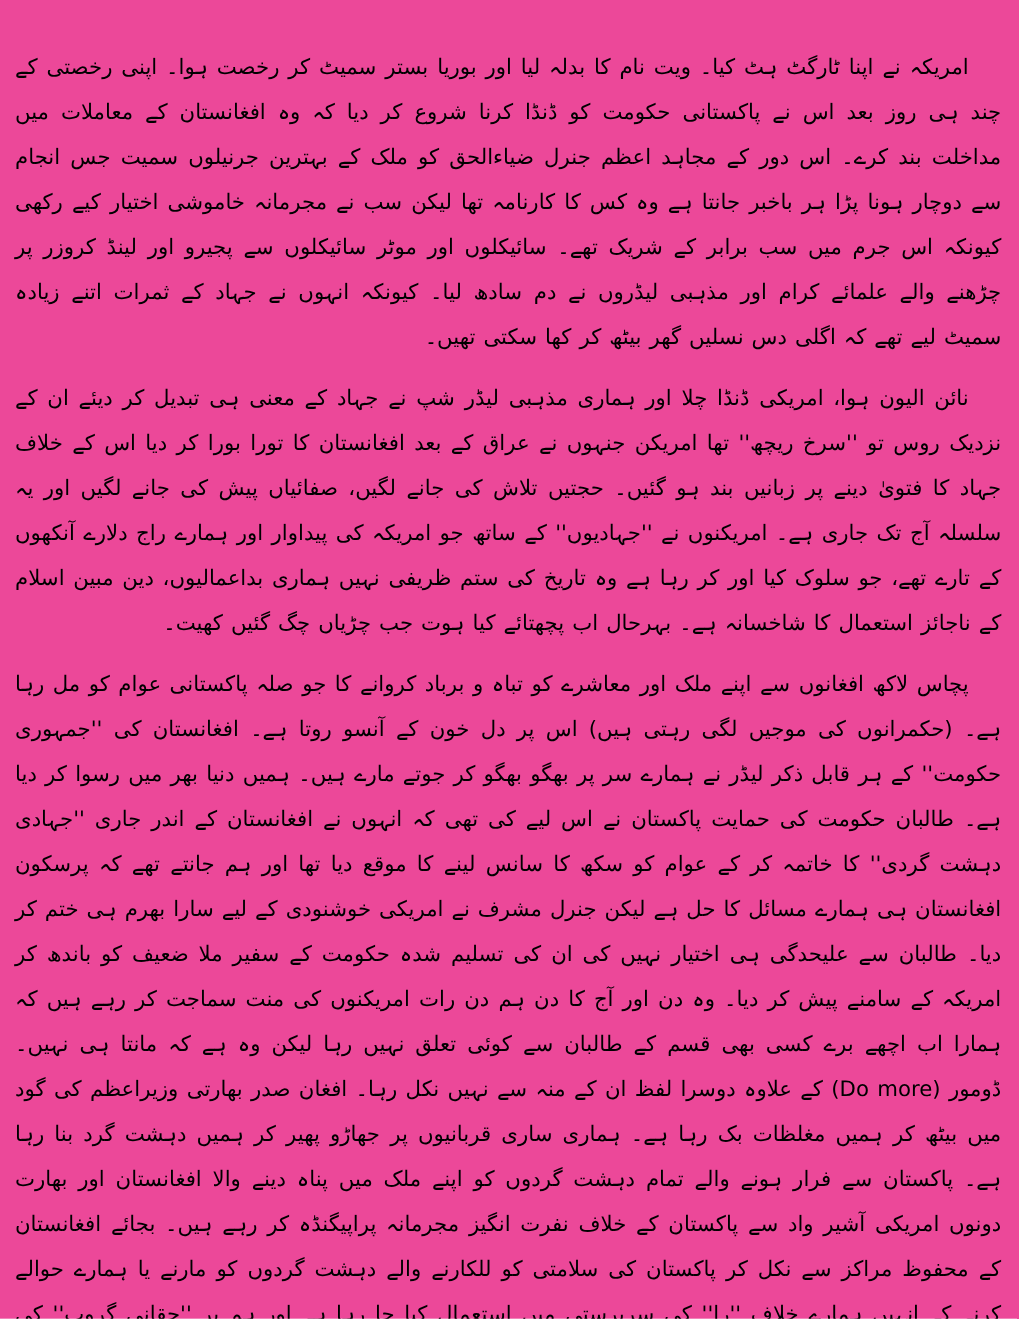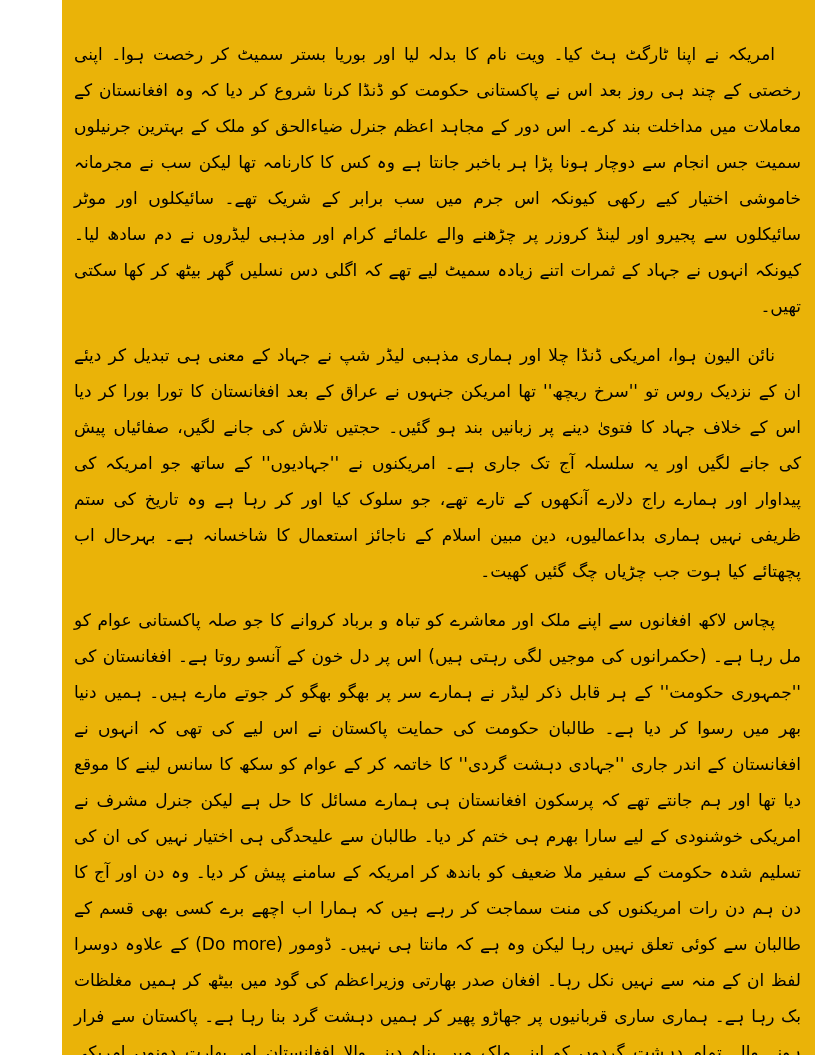--- a/index.html
+++ b/index.html
@@ -8,23 +8,23 @@
     background: #ffffff;
   }
   body {
     width: 815px;
     height: 1055px;
     overflow: hidden;
     font-family: "DejaVu Sans", sans-serif;
   }
   .page {
     box-sizing: border-box;
-    width: 753px;
+    width: 815px;
     height: 1055px;
-    background: #eab308;
+    background: #ec4899;
     padding: 36px 14px 0 12px;
     direction: rtl;
   }
   .article {
     color: #000000;
     font-size: 17px;
     line-height: 36px;
     text-align: justify;
     text-justify: inter-word;
     direction: rtl;

